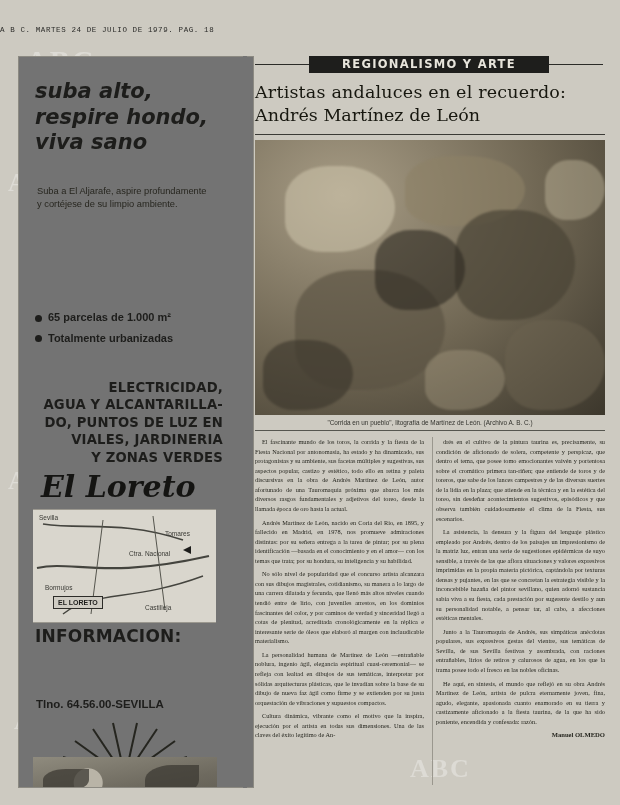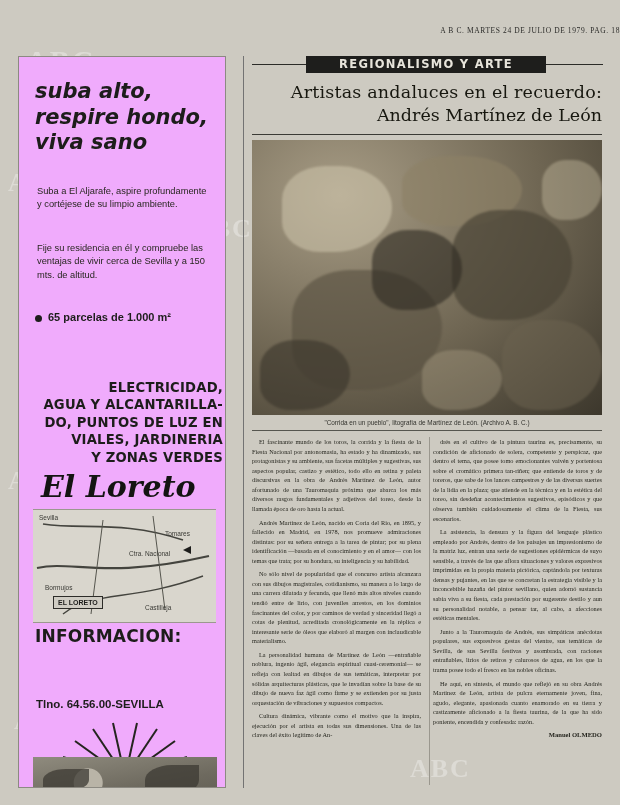--- a/index.html
+++ b/index.html
@@ -25,35 +25,35 @@
     letter-spacing: 2px;
     pointer-events: none;
     user-select: none;
   }
   .wm.a { font-size: 30px; }
   .wm.b { font-size: 26px; }
 
   .masthead {
     position: absolute;
     top: 26px; left: 0; right: 0;
-    text-align: right;
+    text-align: left;
     font-size: 7.5px;
     letter-spacing: 0.6px;
-    font-family: Liberation Serif, serif;
+    font-family: Liberation Mono, monospace;
     color: #2b2b29;
   }
 
   
   .ad {
     position: absolute;
     left: 18px;
     top: 56px;
-    width: 208px;
+    width: 236px;
     height: 732px;
-    background: #f0abfc;
+    background: #737373;
     border: 1px solid #8c8a82;
     box-sizing: border-box;
     overflow: hidden;
   }
   .ad-inner { position: relative; width: 100%; height: 100%; }
 
   .ad-headline {
     position: absolute;
     top: 22px; left: 16px; right: 10px;
     font-family: "DejaVu Sans", sans-serif;
@@ -200,21 +200,21 @@
     opacity: .75;
   }
 
   
   .article {
     position: absolute;
     left: 243px;
     top: 56px;
     width: 360px;
     height: 732px;
-    border-left: 1px solid #737373;
+    border-left: 4px solid #737373;
     box-sizing: border-box;
     padding-left: 24px;
   }
   .section-banner {
     position: absolute;
     top: 0px; left: 62px;
     width: 240px;
     height: 17px;
     background: #1e1e1c;
     color: #e7e4db;
@@ -226,21 +226,21 @@
     line-height: 17px;
   }
   .banner-rule {
     position: absolute;
     top: 8px; left: 8px; right: 0; height: 1px;
     background: #2b2b28;
   }
   .headline-wrap {
     position: absolute;
     top: 26px; left: 8px; width: 350px;
-    text-align: right;
+    text-align: left;
   }
   .hl1 {
     font-family: "DejaVu Serif", serif;
     font-size: 17.5px;
     letter-spacing: 0.2px;
     color: #17170f;
   }
   .hl2 {
     font-family: "DejaVu Serif", serif;
     font-size: 17.5px;
@@ -325,24 +325,24 @@
   <div class="wm b" style="left:410px; top:754px;">ABC</div>
 
   <div class="masthead">A B C. MARTES 24 DE JULIO DE 1979. PAG. 18</div>
 
   <div class="ad">
     <div class="ad-inner">
       <div class="ad-headline" style="white-space:pre-line;">suba alto,
 respire hondo,
 viva sano</div>
       <div class="ad-body1">Suba a El Aljarafe, aspire profundamente y cortéjese de su limpio ambiente.</div>
-      <div class="ad-body2">Fije su residencia en él y compruebe las ventajas de vivir cerca de Sevilla y a 150 mts. de altitud.</div>
 
       <div class="ad-bullets">
         <span class="b"><span class="dot"></span><span>65 parcelas de 1.000 m²</span></span>
+        <span class="b"><span class="dot"></span><span>Totalmente urbanizadas</span></span>
       </div>
 
       <div class="ad-services" style="white-space:pre-line;">ELECTRICIDAD,
 AGUA Y ALCANTARILLA-
 DO, PUNTOS DE LUZ EN
 VIALES, JARDINERIA
 Y ZONAS VERDES</div>
 
       <div class="ad-loreto">El Loreto</div>
 

